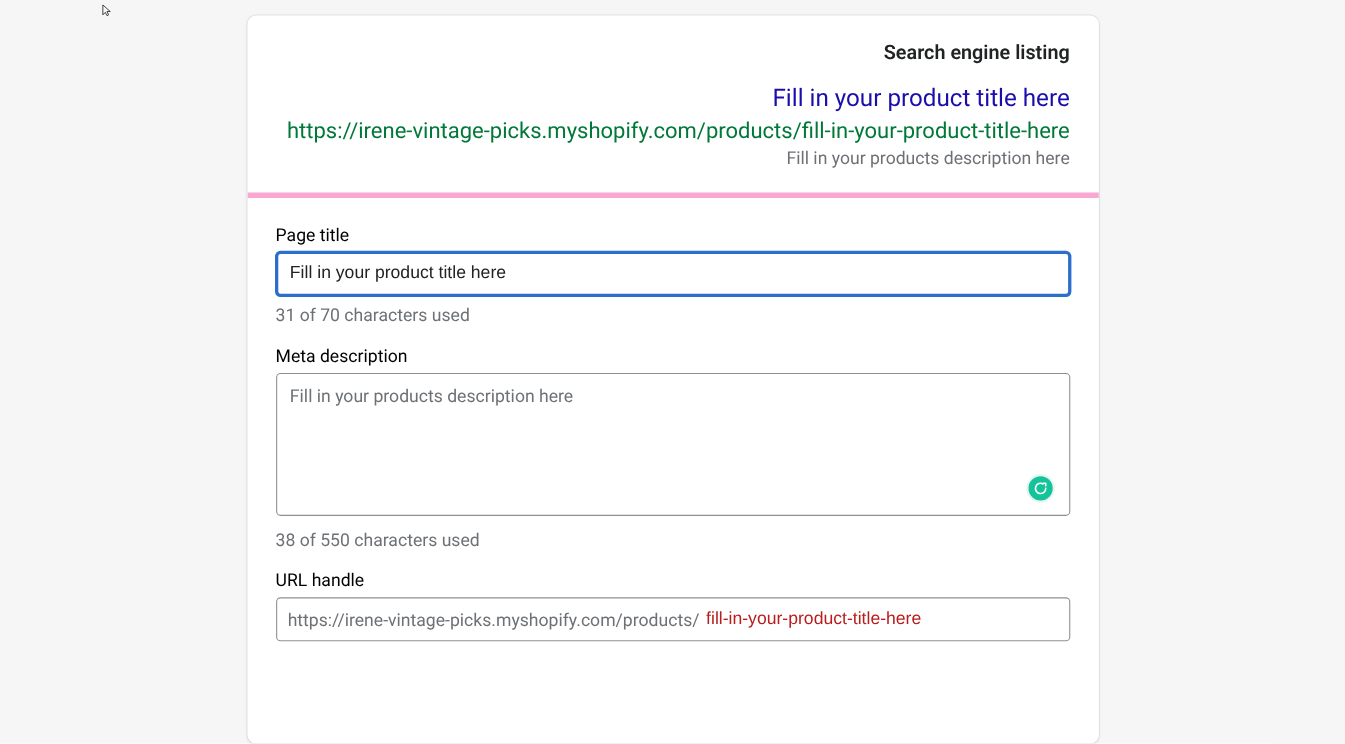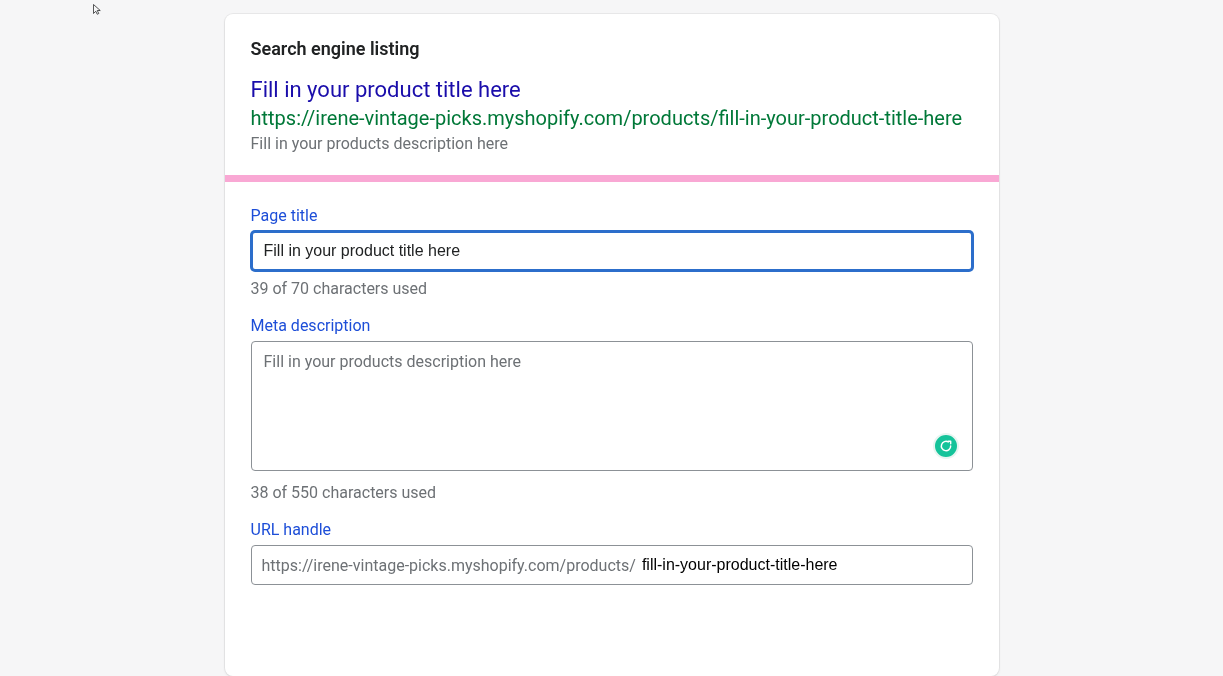--- a/index.html
+++ b/index.html
@@ -20,21 +20,22 @@
       width: 774px;
       background: #ffffff;
       border-radius: 8px;
       box-shadow: 0 0 0 1px rgba(0,0,0,0.05), 0 1px 3px rgba(0,0,0,0.08);
       overflow: hidden;
     }
     .card-section {
       padding: 24px 26px 22px;
     }
     .card-section.top {
-      border-bottom: 7px solid #f9a8d4;
+      border-bottom: 5px solid #f9a8d4;
+      text-align: right;
     }
     .section-title {
       font-size: 18px;
       font-weight: 600;
       color: #202223;
       margin-bottom: 18px;
     }
     .preview-title {
       font-size: 22px;
       color: #1a0dab;
@@ -46,21 +47,21 @@
       color: #007838;
       margin-bottom: 4px;
     }
     .preview-desc {
       font-size: 16px;
       color: #6d7175;
     }
     .form-label {
       display: block;
       font-size: 16px;
-      color: #1d4ed8;
+      color: #000000;
       margin-bottom: 6px;
     }
     .form-group {
       margin-bottom: 18px;
     }
     .form-group:last-child {
       margin-bottom: 0;
     }
     .input-text {
       width: 100%;
@@ -122,21 +123,21 @@
     }
     .url-prefix {
       font-size: 16px;
       color: #6d7175;
       white-space: nowrap;
       margin-right: 6px;
       text-align: right;
     }
     .url-input {
       font-size: 16px;
-      color: #000000;
+      color: #b91c1c;
       border: none;
       outline: none;
       flex: 1;
       background: transparent;
       padding: 2px 0;
     }
     .cursor-icon {
       position: absolute;
       top: 0;
       left: 92px;
@@ -158,21 +159,21 @@
     <div class="preview-title">Fill in your product title here</div>
     <div class="preview-url">https://irene-vintage-picks.myshopify.com/products/fill-in-your-product-title-here</div>
     <div class="preview-desc">Fill in your products description here</div>
   </div>
 
   <div class="card-section">
 
     <div class="form-group">
       <label class="form-label">Page title</label>
       <input type="text" class="input-text focused" value="Fill in your product title here" style="">
-      <div class="helper-text">39 of 70 characters used</div>
+      <div class="helper-text">31 of 70 characters used</div>
     </div>
 
     <div class="form-group">
       <label class="form-label">Meta description</label>
       <div class="textarea-wrapper">
         <textarea class="input-textarea" placeholder="Fill in your products description here" style=""></textarea>
         <div class="grammarly-badge">
           <svg width="14" height="14" viewBox="0 0 24 24" fill="none">
               <path d="M20 12a8 8 0 1 1-4-6.9" stroke="#ffffff" stroke-width="2.5" stroke-linecap="round"></path>
               <path d="M16 4 L20 4 L20 8" fill="none" stroke="#ffffff" stroke-width="2.5" stroke-linecap="round" stroke-linejoin="round"></path>

